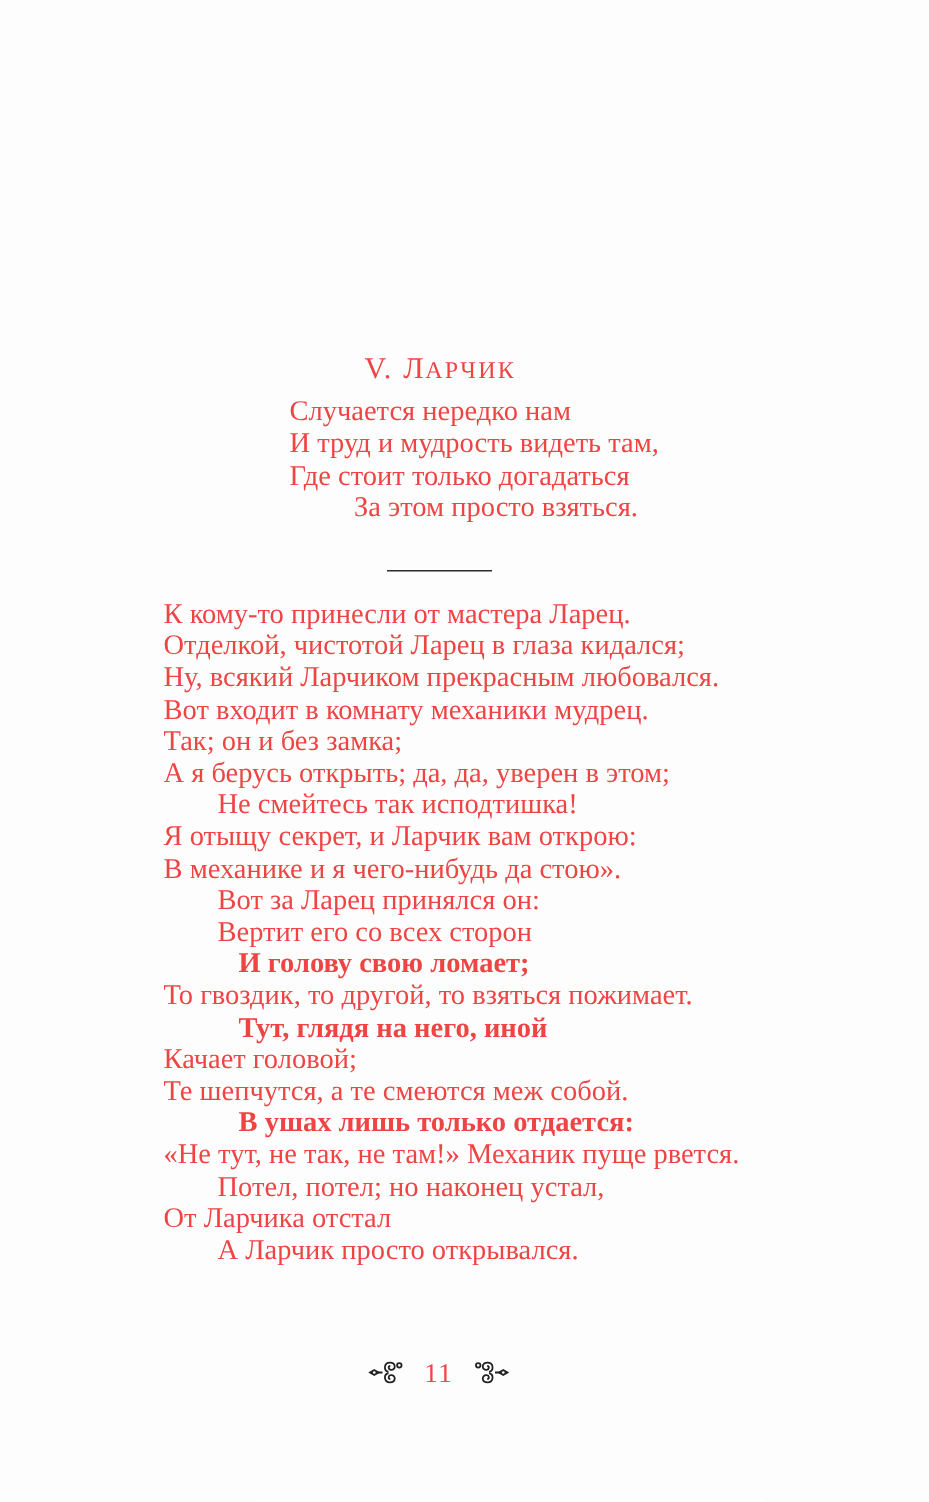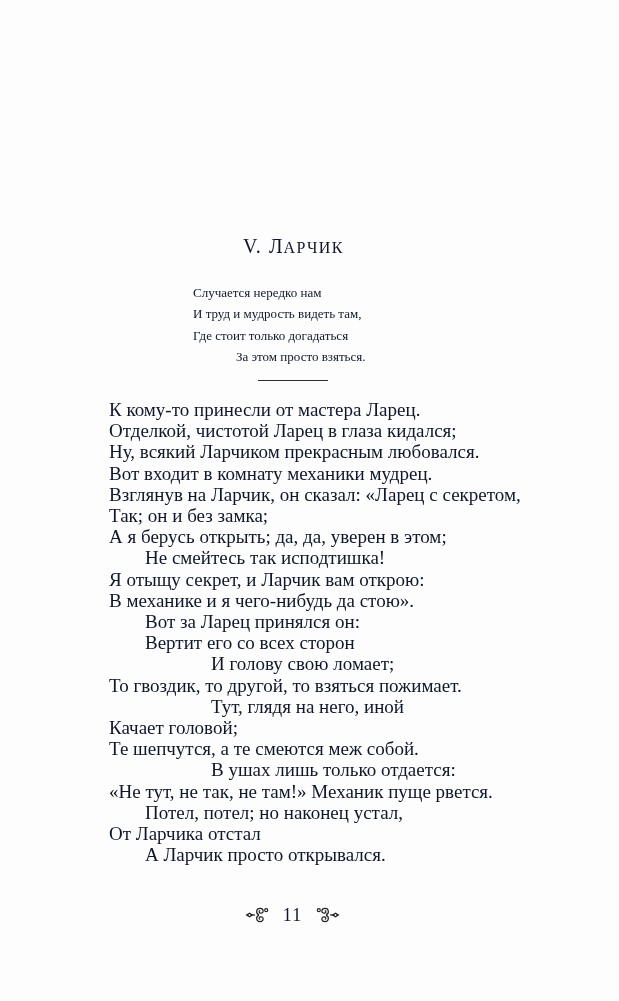--- a/index.html
+++ b/index.html
@@ -5,40 +5,40 @@
   html, body {
     margin: 0;
     padding: 0;
     background: #ffffff;
   }
   .page {
     position: relative;
     width: 619px;
     height: 1001px;
     background: #fdfdfd;
-    color: #0f172a;
+    color: #ef4444;
     font-family: "Liberation Serif", "DejaVu Serif", serif;
     overflow: hidden;
   }
   .title {
     position: absolute;
     top: 234px;
     left: 243px;
     font-size: 20px;
     line-height: 24px;
     letter-spacing: 1px;
     white-space: nowrap;
   }
   .title .num { margin-right: 7px; }
   .title .sc { font-size: 16px; letter-spacing: 1.5px; }
   .epigraph {
     position: absolute;
-    top: 282px;
+    top: 264px;
     left: 193px;
-    font-size: 13px;
+    font-size: 19px;
     line-height: 21.4px;
     white-space: nowrap;
   }
   .eline.ie { margin-left: 43px; }
   .divider {
     position: absolute;
     top: 380px;
     left: 258px;
     width: 70px;
     height: 0;
@@ -46,21 +46,21 @@
   }
   .poem {
     position: absolute;
     top: 399px;
     left: 109px;
     font-size: 19px;
     line-height: 21.2px;
     white-space: nowrap;
   }
   .pline.i36  { margin-left: 36px; }
-  .pline.i70  { margin-left: 102px; }
+  .pline.i70  { margin-left: 50px; font-weight: bold; }
   .pline.i104 { }
   .footer {
     position: absolute;
     top: 904px;
     left: 0;
     width: 619px;
     height: 22px;
     display: flex;
     justify-content: center;
     align-items: center;
@@ -90,21 +90,20 @@
     <div class="eline ie">За этом просто взяться.</div>
   </div>
 
   <div class="divider"></div>
 
   <div class="poem">
     <div class="pline">К кому-то принесли от мастера Ларец.</div>
     <div class="pline">Отделкой, чистотой Ларец в глаза кидался;</div>
     <div class="pline">Ну, всякий Ларчиком прекрасным любовался.</div>
     <div class="pline">Вот входит в комнату механики мудрец.</div>
-    <div class="pline">Взглянув на Ларчик, он сказал: «Ларец с секретом,</div>
     <div class="pline i104">Так; он и без замка;</div>
     <div class="pline">А я берусь открыть; да, да, уверен в этом;</div>
     <div class="pline i36">Не смейтесь так исподтишка!</div>
     <div class="pline">Я отыщу секрет, и Ларчик вам открою:</div>
     <div class="pline">В механике и я чего-нибудь да стою».</div>
     <div class="pline i36">Вот за Ларец принялся он:</div>
     <div class="pline i36">Вертит его со всех сторон</div>
     <div class="pline i70">И голову свою ломает;</div>
     <div class="pline">То гвоздик, то другой, то взяться пожимает.</div>
     <div class="pline i70">Тут, глядя на него, иной</div>

